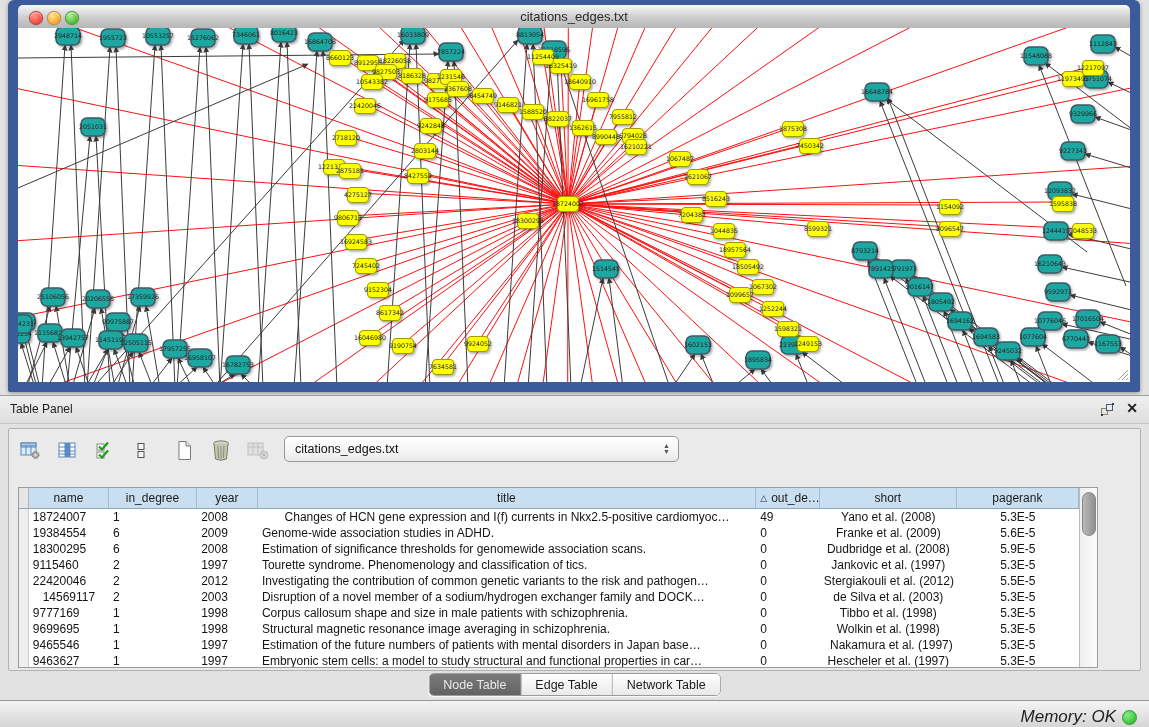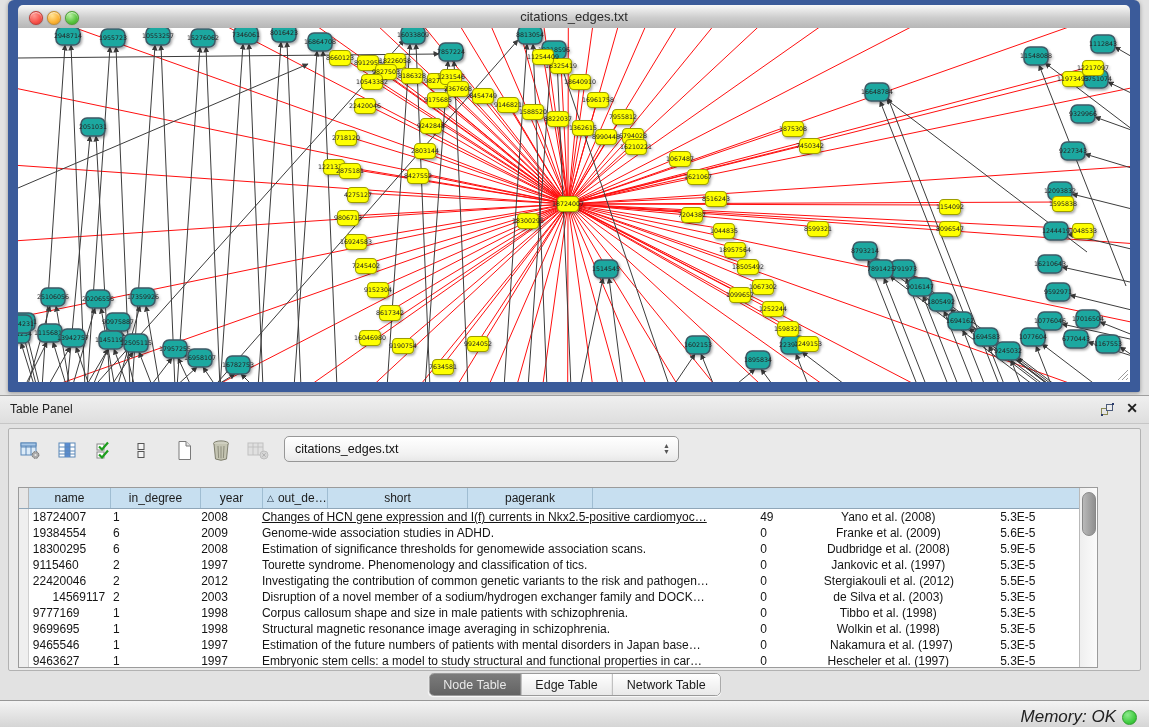--- a/index.html
+++ b/index.html
@@ -873,38 +873,41 @@
             <div class="th gutter" style="width: 10px;"></div>
             <div class="th" style="width: 82px;">
               <span>name</span>
             </div>
             <div class="th" style="width: 90px;">
               <span>in_degree</span>
             </div>
             <div class="th" style="width: 62px;">
               <span>year</span>
             </div>
+            <div class="th" style="width: 510px;">
+              <span>title</span>
+            </div>
             <div class="th" style="width: 65px; justify-content: flex-start; padding-left: 4px;">
               <span class="sort">△</span>
               <span>out_de…</span>
             </div>
             <div class="th" style="width: 140px;">
               <span>short</span>
             </div>
             <div class="th" style="width: 125px;">
               <span>pagerank</span>
             </div>
           </div>
         <div id="tbody">
             <div class="tr">
               <div class="td gutter" style="width: 10px;"></div>
               <div class="td" style="width: 82px; text-align: left;">18724007</div>
               <div class="td" style="width: 90px; text-align: left;">1</div>
               <div class="td" style="width: 62px; text-align: left;">2008</div>
-              <div class="td" style="width: 510px; text-align: left; text-decoration: underline;">Changes of HCN gene expression and I(f) currents in Nkx2.5-positive cardiomyoc…</div>
+              <div class="td" style="width: 510px; text-align: center;">Changes of HCN gene expression and I(f) currents in Nkx2.5-positive cardiomyoc…</div>
               <div class="td" style="width: 65px; text-align: left;">49</div>
               <div class="td" style="width: 140px; text-align: center;">Yano et al. (2008)</div>
               <div class="td" style="width: 125px; text-align: center;">5.3E-5</div>
             </div>
             <div class="tr">
               <div class="td gutter" style="width: 10px;"></div>
               <div class="td" style="width: 82px; text-align: left;">19384554</div>
               <div class="td" style="width: 90px; text-align: left;">6</div>
               <div class="td" style="width: 62px; text-align: left;">2009</div>
               <div class="td" style="width: 510px; text-align: left;">Genome-wide association studies in ADHD.</div>
@@ -937,21 +940,21 @@
               <div class="td" style="width: 82px; text-align: left;">22420046</div>
               <div class="td" style="width: 90px; text-align: left;">2</div>
               <div class="td" style="width: 62px; text-align: left;">2012</div>
               <div class="td" style="width: 510px; text-align: left;">Investigating the contribution of common genetic variants to the risk and pathogen…</div>
               <div class="td" style="width: 65px; text-align: left;">0</div>
               <div class="td" style="width: 140px; text-align: center;">Stergiakouli et al. (2012)</div>
               <div class="td" style="width: 125px; text-align: center;">5.5E-5</div>
             </div>
             <div class="tr">
               <div class="td gutter" style="width: 10px;"></div>
-              <div class="td" style="width: 82px; text-align: right;">14569117</div>
+              <div class="td" style="width: 82px; text-align: center;">14569117</div>
               <div class="td" style="width: 90px; text-align: left;">2</div>
               <div class="td" style="width: 62px; text-align: left;">2003</div>
               <div class="td" style="width: 510px; text-align: left;">Disruption of a novel member of a sodium/hydrogen exchanger family and DOCK…</div>
               <div class="td" style="width: 65px; text-align: left;">0</div>
               <div class="td" style="width: 140px; text-align: center;">de Silva et al. (2003)</div>
               <div class="td" style="width: 125px; text-align: center;">5.3E-5</div>
             </div>
             <div class="tr">
               <div class="td gutter" style="width: 10px;"></div>
               <div class="td" style="width: 82px; text-align: left;">9777169</div>

